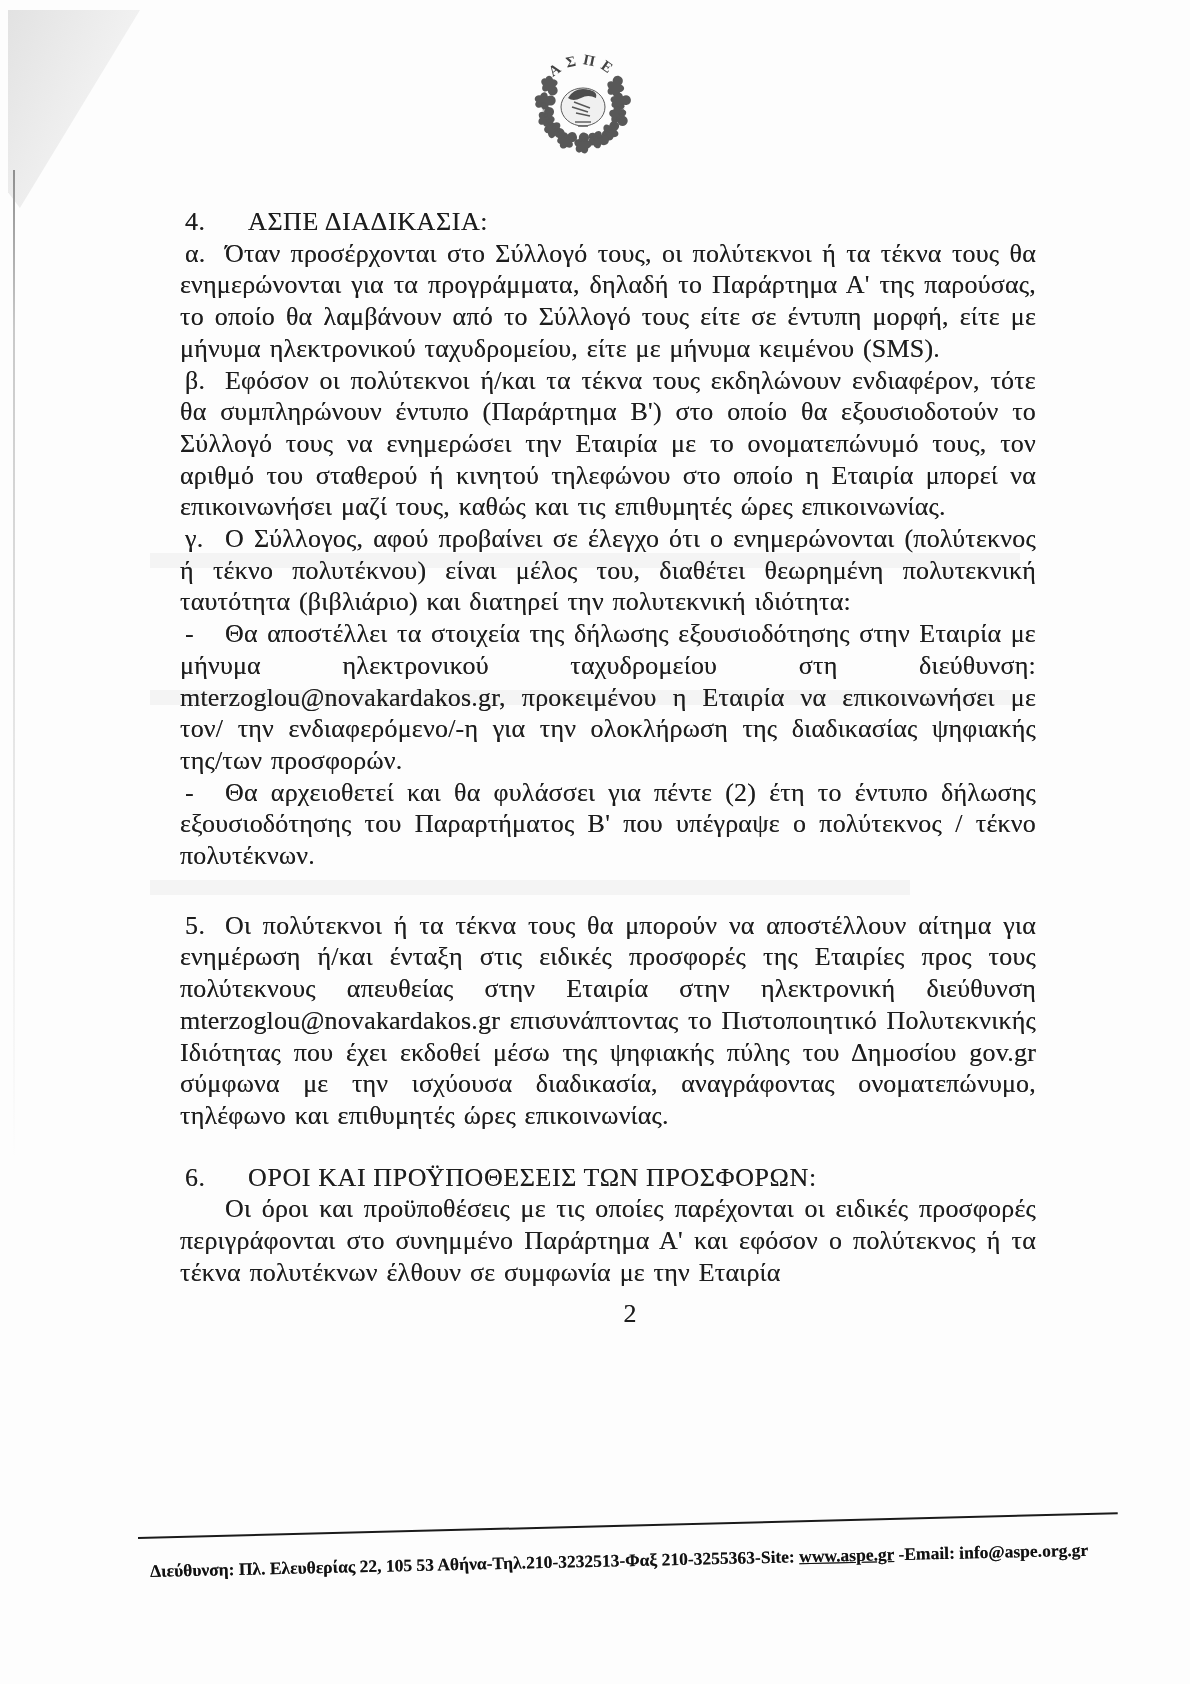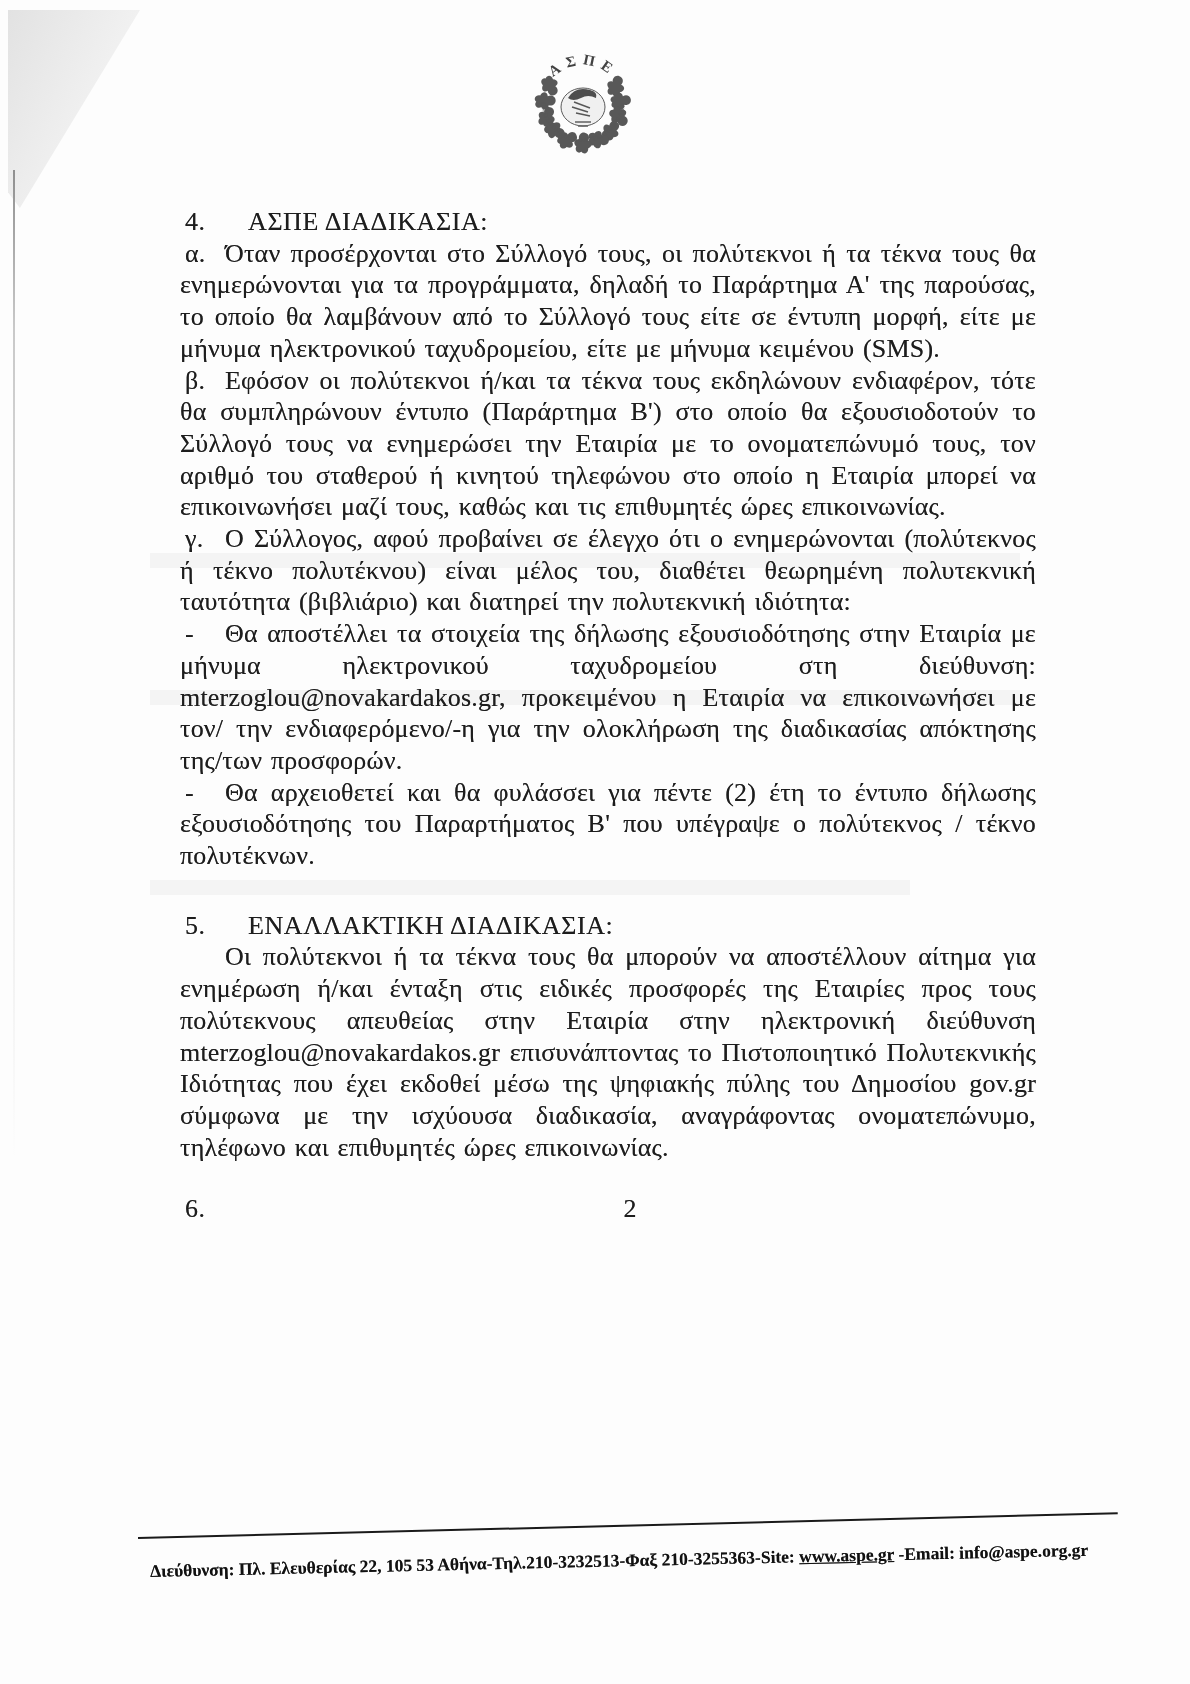--- a/index.html
+++ b/index.html
@@ -88,31 +88,32 @@
     </svg>
   </div>
 
   <div class="content">
 
     <section>
       <h2 class="sec-heading"><span class="num">4.</span><span>ΑΣΠΕ ΔΙΑΔΙΚΑΣΙΑ:</span></h2>
       <p><span class="plabel">α.</span><span>Όταν προσέρχονται στο Σύλλογό τους, οι πολύτεκνοι ή τα τέκνα τους θα ενημερώνονται για τα προγράμματα, δηλαδή το Παράρτημα Α' της παρούσας, το οποίο θα λαμβάνουν από το Σύλλογό τους είτε σε έντυπη μορφή, είτε με μήνυμα ηλεκτρονικού ταχυδρομείου, είτε με μήνυμα κειμένου (SMS).</span></p>
       <p><span class="plabel">β.</span><span>Εφόσον οι πολύτεκνοι ή/και τα τέκνα τους εκδηλώνουν ενδιαφέρον, τότε θα συμπληρώνουν έντυπο (Παράρτημα Β') στο οποίο θα εξουσιοδοτούν το Σύλλογό τους να ενημερώσει την Εταιρία με το ονοματεπώνυμό τους, τον αριθμό του σταθερού ή κινητού τηλεφώνου στο οποίο η Εταιρία μπορεί να επικοινωνήσει μαζί τους, καθώς και τις επιθυμητές ώρες επικοινωνίας.</span></p>
       <p><span class="plabel">γ.</span><span>Ο Σύλλογος, αφού προβαίνει σε έλεγχο ότι  ο ενημερώνονται (πολύτεκνος ή τέκνο πολυτέκνου) είναι μέλος του, διαθέτει θεωρημένη πολυτεκνική ταυτότητα (βιβλιάριο) και διατηρεί την πολυτεκνική ιδιότητα:</span></p>
-      <p><span class="plabel">-</span><span>Θα αποστέλλει τα στοιχεία της δήλωσης εξουσιοδότησης στην Εταιρία με μήνυμα ηλεκτρονικού ταχυδρομείου στη διεύθυνση: mterzoglou@novakardakos.gr, προκειμένου η Εταιρία να επικοινωνήσει με τον/ την ενδιαφερόμενο/-η για την ολοκλήρωση της διαδικασίας απόκτησης της/των προσφορών.</span></p>
+      <p><span class="plabel">-</span><span>Θα αποστέλλει τα στοιχεία της δήλωσης εξουσιοδότησης στην Εταιρία με μήνυμα ηλεκτρονικού ταχυδρομείου στη διεύθυνση: mterzoglou@novakardakos.gr, προκειμένου η Εταιρία να επικοινωνήσει με τον/ την ενδιαφερόμενο/-η για την ολοκλήρωση της διαδικασίας ψηφιακής της/των προσφορών.</span></p>
       <p><span class="plabel">-</span><span>Θα αρχειοθετεί και θα φυλάσσει για πέντε (2) έτη το έντυπο δήλωσης εξουσιοδότησης του Παραρτήματος Β' που υπέγραψε ο πολύτεκνος / τέκνο πολυτέκνων.</span></p>
     </section>
 
     <section class="sec-5">
-      <h2 class="sec-heading"><span class="num">5.</span><span>ΕΝΑΛΛΑΚΤΙΚΗ ΔΙΑΔΙΚΑΣΙΑ:</span></h2>
+      <h2 class="sec-heading"><span class="num">5.</span></h2>
       <p><span>Οι πολύτεκνοι ή τα τέκνα τους θα μπορούν να αποστέλλουν αίτημα για ενημέρωση ή/και ένταξη στις ειδικές προσφορές της Εταιρίες προς τους πολύτεκνους απευθείας στην Εταιρία στην ηλεκτρονική διεύθυνση mterzoglou@novakardakos.gr επισυνάπτοντας το Πιστοποιητικό Πολυτεκνικής Ιδιότητας που έχει εκδοθεί μέσω της ψηφιακής πύλης του Δημοσίου gov.gr σύμφωνα με την ισχύουσα διαδικασία, αναγράφοντας ονοματεπώνυμο, τηλέφωνο και επιθυμητές ώρες επικοινωνίας.</span></p>
     </section>
 
     <section class="sec-6">
-      <h2 class="sec-heading"><span class="num">6.</span></h2>
+      <h2 class="sec-heading"><span class="num">6.</span><span>ΟΡΟΙ ΚΑΙ ΠΡΟΫΠΟΘΕΣΕΙΣ ΤΩΝ ΠΡΟΣΦΟΡΩΝ:</span></h2>
+      <p><span>Οι όροι και προϋποθέσεις με τις οποίες παρέχονται οι ειδικές προσφορές περιγράφονται στο συνημμένο Παράρτημα Α' και εφόσον ο πολύτεκνος ή τα τέκνα πολυτέκνων έλθουν σε συμφωνία με την Εταιρία</span></p>
     </section>
 
     <div class="pageno">2</div>
   </div>
 
   <div class="footer-rule"></div>
   <div class="footer"><span>Διεύθυνση: Πλ. Ελευθερίας 22, 105 53 Αθήνα-Τηλ.210-3232513-Φαξ 210-3255363-Site: </span><span class="site">www.aspe.gr</span><span> -Email: info@aspe.org.gr</span></div>
 
 </div>
 

